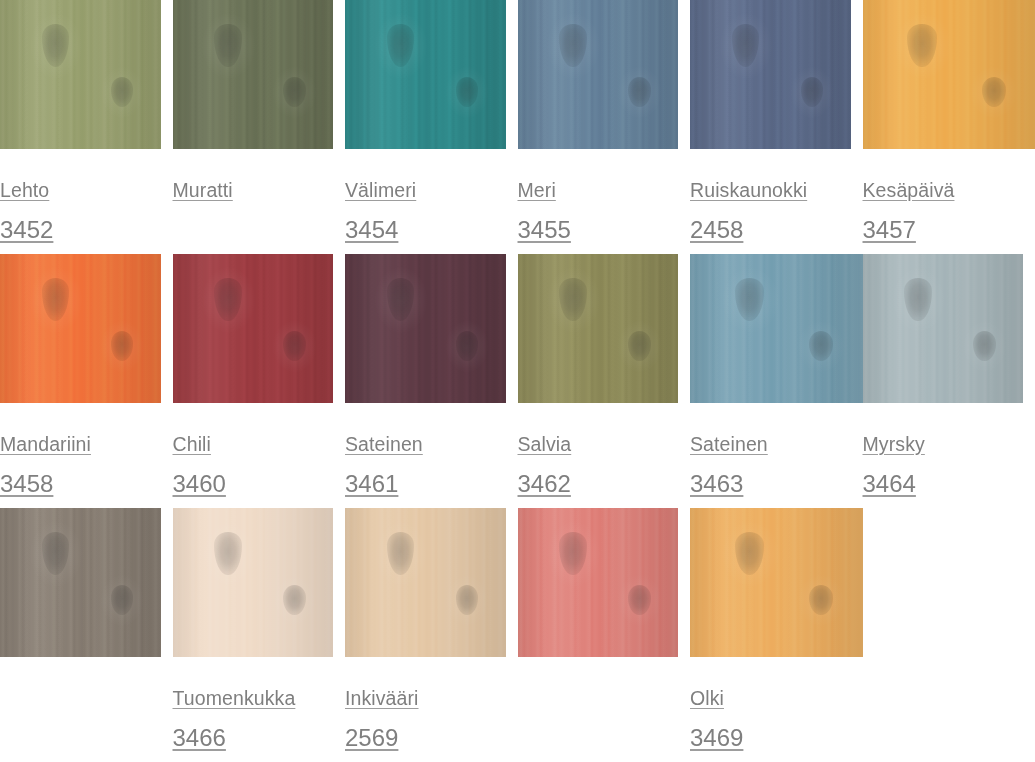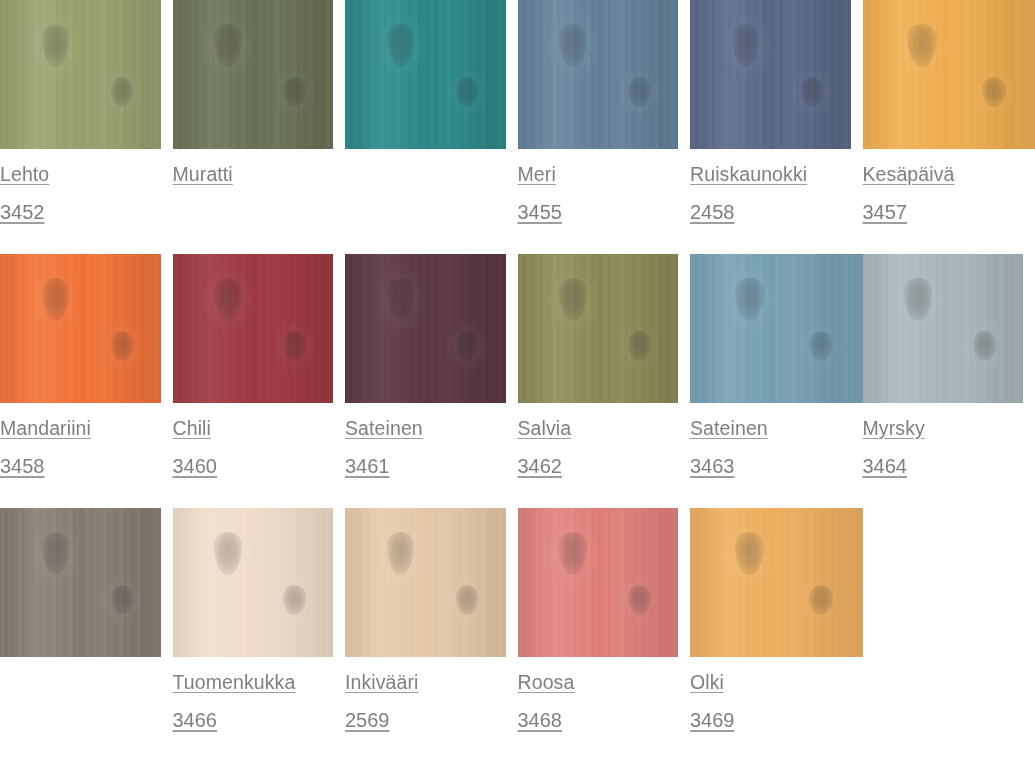--- a/index.html
+++ b/index.html
@@ -81,33 +81,33 @@
   .knot.k2 { left: 69%; top: 52%; width: 14%; height: 20%; }
   .knot-halo {
     position: absolute;
     border-radius: 50%;
     background: radial-gradient(ellipse at 50% 50%,
         rgba(255,255,255,0.09) 0%, rgba(255,255,255,0.00) 70%);
   }
   .knot-halo.h1 { left: 18%; top: 8%; width: 34%; height: 46%; }
   .knot-halo.h2 { left: 62%; top: 44%; width: 28%; height: 36%; }
 
-  .caption { padding-top: 16px; }
+  .caption { padding-top: 32px; }
   .name, .code {
     display: inline-block;
     color: #7f7f7f;
     text-decoration: underline;
     text-decoration-color: #9d9d9d;
     text-underline-offset: 3px;
     cursor: pointer;
     line-height: 1.0;
   }
   .name { font-size: 19.5px; letter-spacing: .1px; }
   .code-row { padding-top: 17px; }
-  .code { font-size: 20px; }
+  .code { font-size: 24px; }
 </style>
 </head>
 <body style="background: rgb(255, 255, 255);">
 
 <div id="grid">
     <div class="cell">
     <div class="swatch">
       <div class="base" style="background: rgb(154, 162, 113);"></div>
       <div class="grain"></div>
       <div class="knot-halo h1"></div>
@@ -140,20 +140,26 @@
     <div class="cell">
     <div class="swatch">
       <div class="base" style="background: rgb(47, 138, 139);"></div>
       <div class="grain"></div>
       <div class="knot-halo h1"></div>
       <div class="knot k1"></div>
       <div class="knot-halo h2"></div>
       <div class="knot k2"></div>
       <div class="shade"></div>
     </div>
+    <div class="caption">
+      <a class="name" href="#">Välimeri</a>
+      <div class="code-row">
+        <a class="code" href="#">3454</a>
+      </div>
+    </div>
     </div>
     <div class="cell">
     <div class="swatch">
       <div class="base" style="background: rgb(102, 131, 156);"></div>
       <div class="grain"></div>
       <div class="knot-halo h1"></div>
       <div class="knot k1"></div>
       <div class="knot-halo h2"></div>
       <div class="knot k2"></div>
       <div class="shade"></div>
@@ -349,26 +355,20 @@
     <div class="cell">
     <div class="swatch">
       <div class="base" style="background: rgb(224, 131, 124);"></div>
       <div class="grain"></div>
       <div class="knot-halo h1"></div>
       <div class="knot k1"></div>
       <div class="knot-halo h2"></div>
       <div class="knot k2"></div>
       <div class="shade"></div>
     </div>
-    <div class="caption">
-      <a class="name" href="#">Roosa</a>
-      <div class="code-row">
-        <a class="code" href="#">3468</a>
-      </div>
-    </div>
     </div>
     <div class="cell last">
     <div class="swatch">
       <div class="base" style="background: rgb(238, 176, 98);"></div>
       <div class="grain"></div>
       <div class="knot-halo h1"></div>
       <div class="knot k1"></div>
       <div class="knot-halo h2"></div>
       <div class="knot k2"></div>
       <div class="shade"></div>

